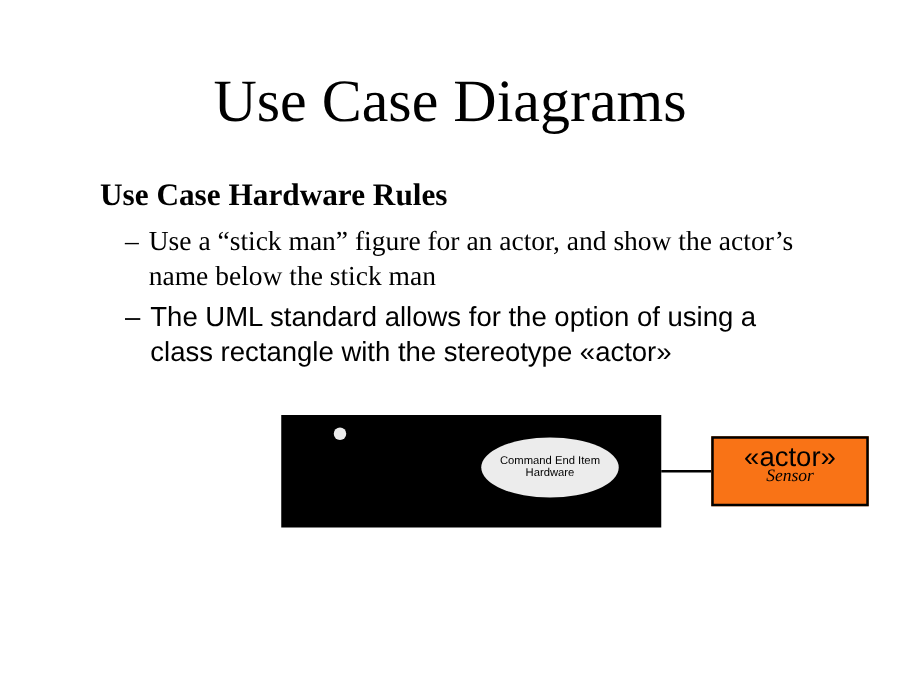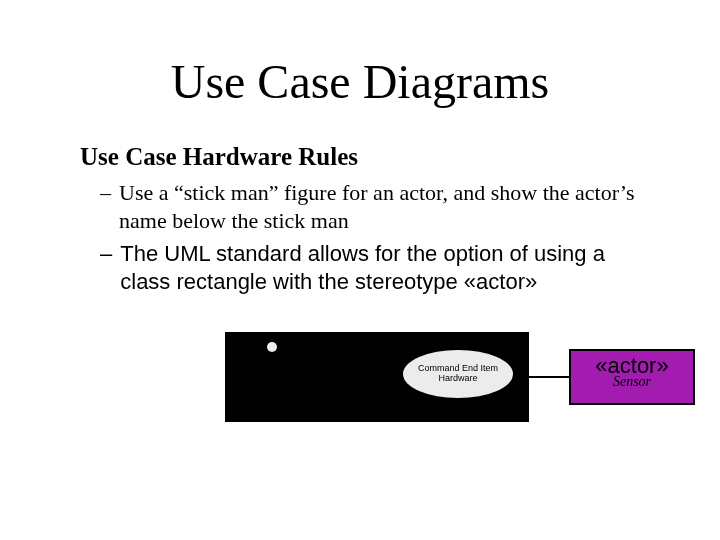--- a/index.html
+++ b/index.html
@@ -59,42 +59,42 @@
       top: 10px;
       left: 42px;
       width: 10px;
       height: 10px;
       background: #ececec;
       border-radius: 50%;
     }
     .oval {
       position: absolute;
       top: 18px;
-      left: 178px;
+      left: 160px;
       width: 110px;
       height: 48px;
       background: #ececec;
       border-radius: 50%/50%;
       display: flex;
       align-items: center;
       justify-content: flex-start;
       text-align: center;
       font-family: Arial, sans-serif;
       font-size: 9px;
       line-height: 1.1;
       padding: 4px;
     }
     .connector {
       width: 40px;
       height: 2px;
       background: #000;
     }
     .rect-actor {
       border: 2px solid #000;
-      background: #a21caf;
+      background: #f97316;
       width: 126px;
       height: 56px;
       text-align: center;
       font-family: Arial, Helvetica, sans-serif;
       color: #000;
       display: flex;
       flex-direction: column;
       justify-content: flex-start;
       padding-top: 4px;
       line-height: 1;

